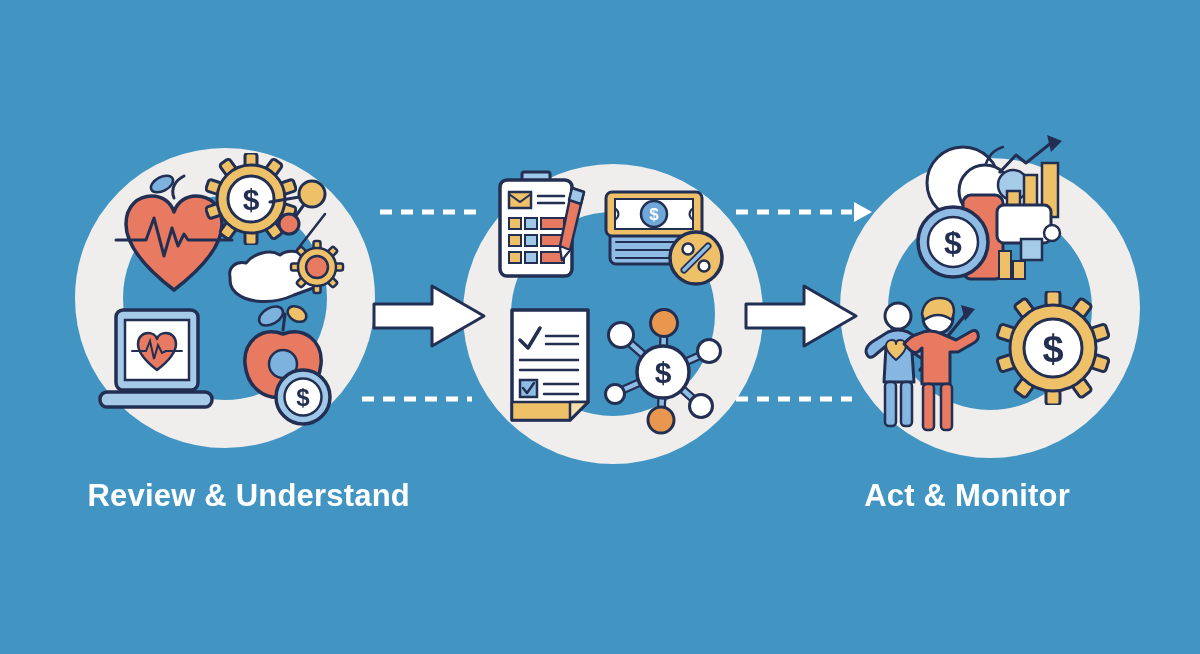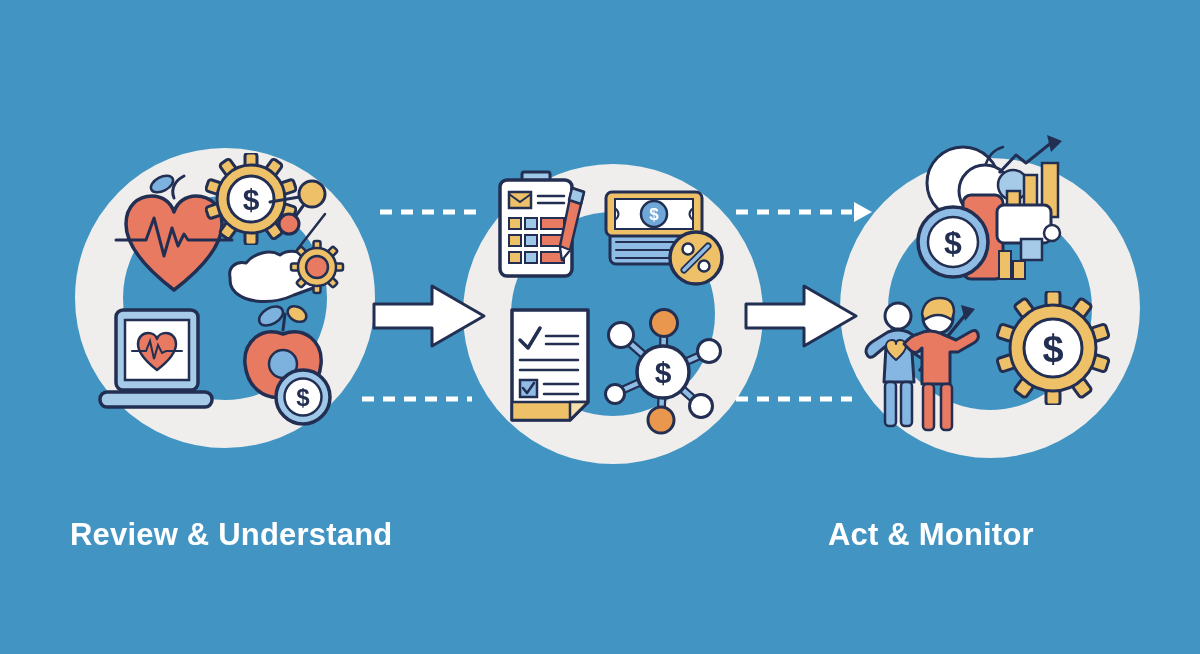--- a/index.html
+++ b/index.html
@@ -7,22 +7,22 @@
     position:relative;width:1200px;height:654px;overflow:hidden;
     background:#4295c3;font-family:"Liberation Sans",sans-serif;
   }
   .ring{
     position:absolute;width:204px;height:204px;border-radius:50%;
     border:48px solid #efeeec;
   }
   .ic{position:absolute;}
   .connector{position:absolute;}
   .stage-label{
-    position:absolute;color:#ffffff;text-align:left;
-    font-weight:700;font-size:31px;line-height:37px;letter-spacing:.2px;margin-top:39px;
+    position:absolute;color:#ffffff;text-align:right;
+    font-weight:700;font-size:31px;line-height:37px;letter-spacing:.2px;
   }
   .stage-label span{display:block;}
   svg text{
     font-family:"Liberation Sans",sans-serif;font-weight:700;
   }
 </style>
 </head>
 <body>
 
 <div class="canvas">
@@ -239,17 +239,17 @@
   <svg class="connector" style="left:360px;top:393px" width="114" height="12" viewBox="0 0 114 12">
     <line x1="2" y1="6" x2="112" y2="6" stroke="#ffffff" stroke-width="5" stroke-dasharray="12 9"></line>
   </svg>
   <svg class="connector" style="left:734px;top:393px" width="120" height="12" viewBox="0 0 120 12">
     <line x1="2" y1="6" x2="118" y2="6" stroke="#ffffff" stroke-width="5" stroke-dasharray="12 9"></line>
   </svg>
 
   <div class="stage-label" style="left:70px;top:477px;width:340px">
     <span>Review &amp; Understand</span>
   </div>
-  <div class="stage-label" style="left:828px;top:477px;width:290px">
+  <div class="stage-label" style="left:780px;top:477px;width:290px">
     <span>Act &amp; Monitor</span>
   </div>
 
 </div>
 
 </body></html>

